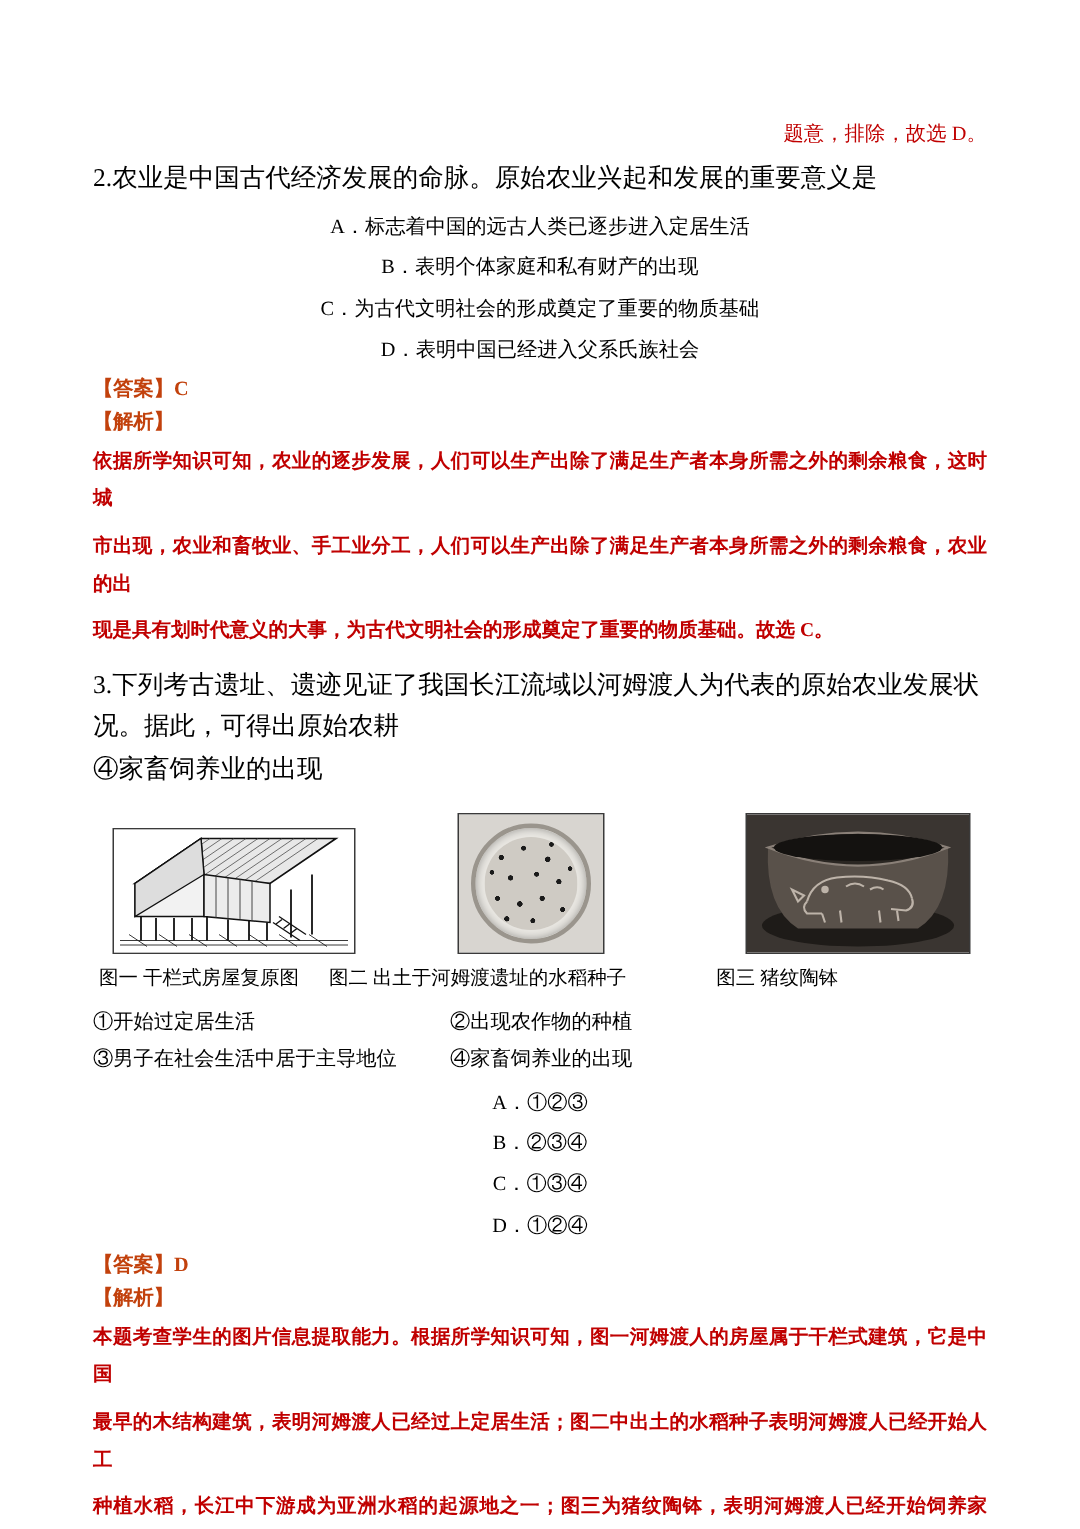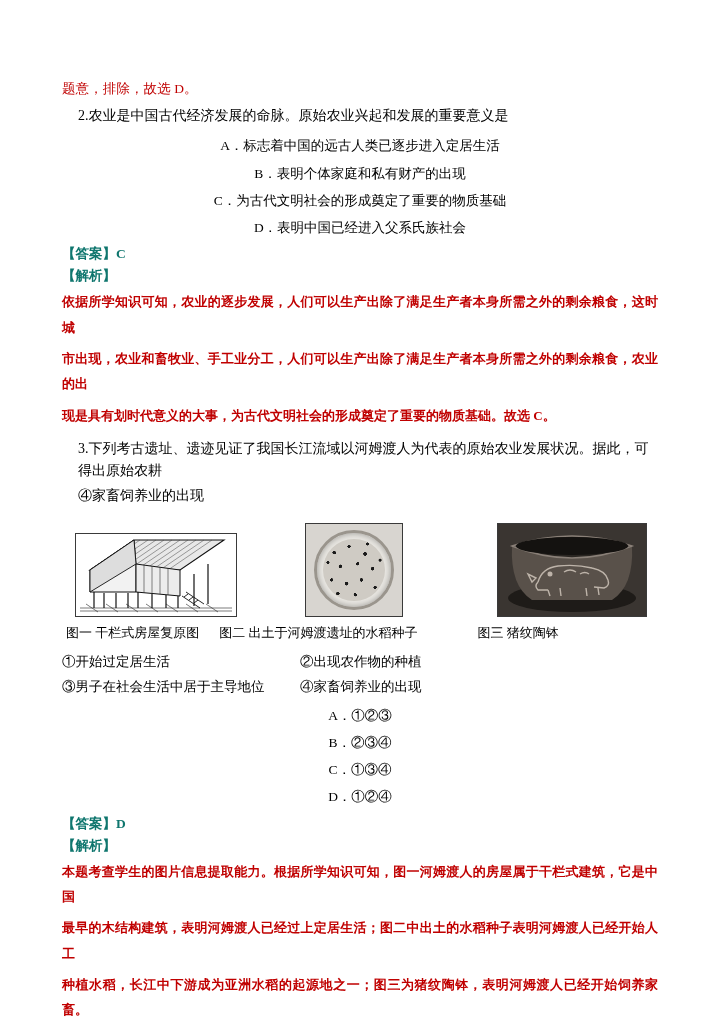--- a/index.html
+++ b/index.html
@@ -24,34 +24,35 @@
     box-sizing: border-box;
   }
   .line {
     font-size: 13.5px;
     line-height: 1.62;
     margin: 0 0 5px 0;
     letter-spacing: 0.1px;
   }
   .red {
     color: #c00000;
+    text-align: right;
   }
   .opt {
     margin: 0 0 7px 0;
     font-size: 13.5px;
     line-height: 1.5;
     text-align: center;
   }
   .q-stem {
-    margin: 0 0 9px 16px;
-    font-size: 14px;
+    margin: 0 0 9px 0;
+    font-size: 17px;
     line-height: 1.6;
   }
   .tag {
-    color: #0f766e;
+    color: #c2410c;
     font-weight: bold;
     margin: 0 0 4px 0;
     font-size: 13.5px;
   }
   .tag .ans {
     font-weight: bold;
   }
   .analysis {
     color: #c00000;
     font-size: 13px;

